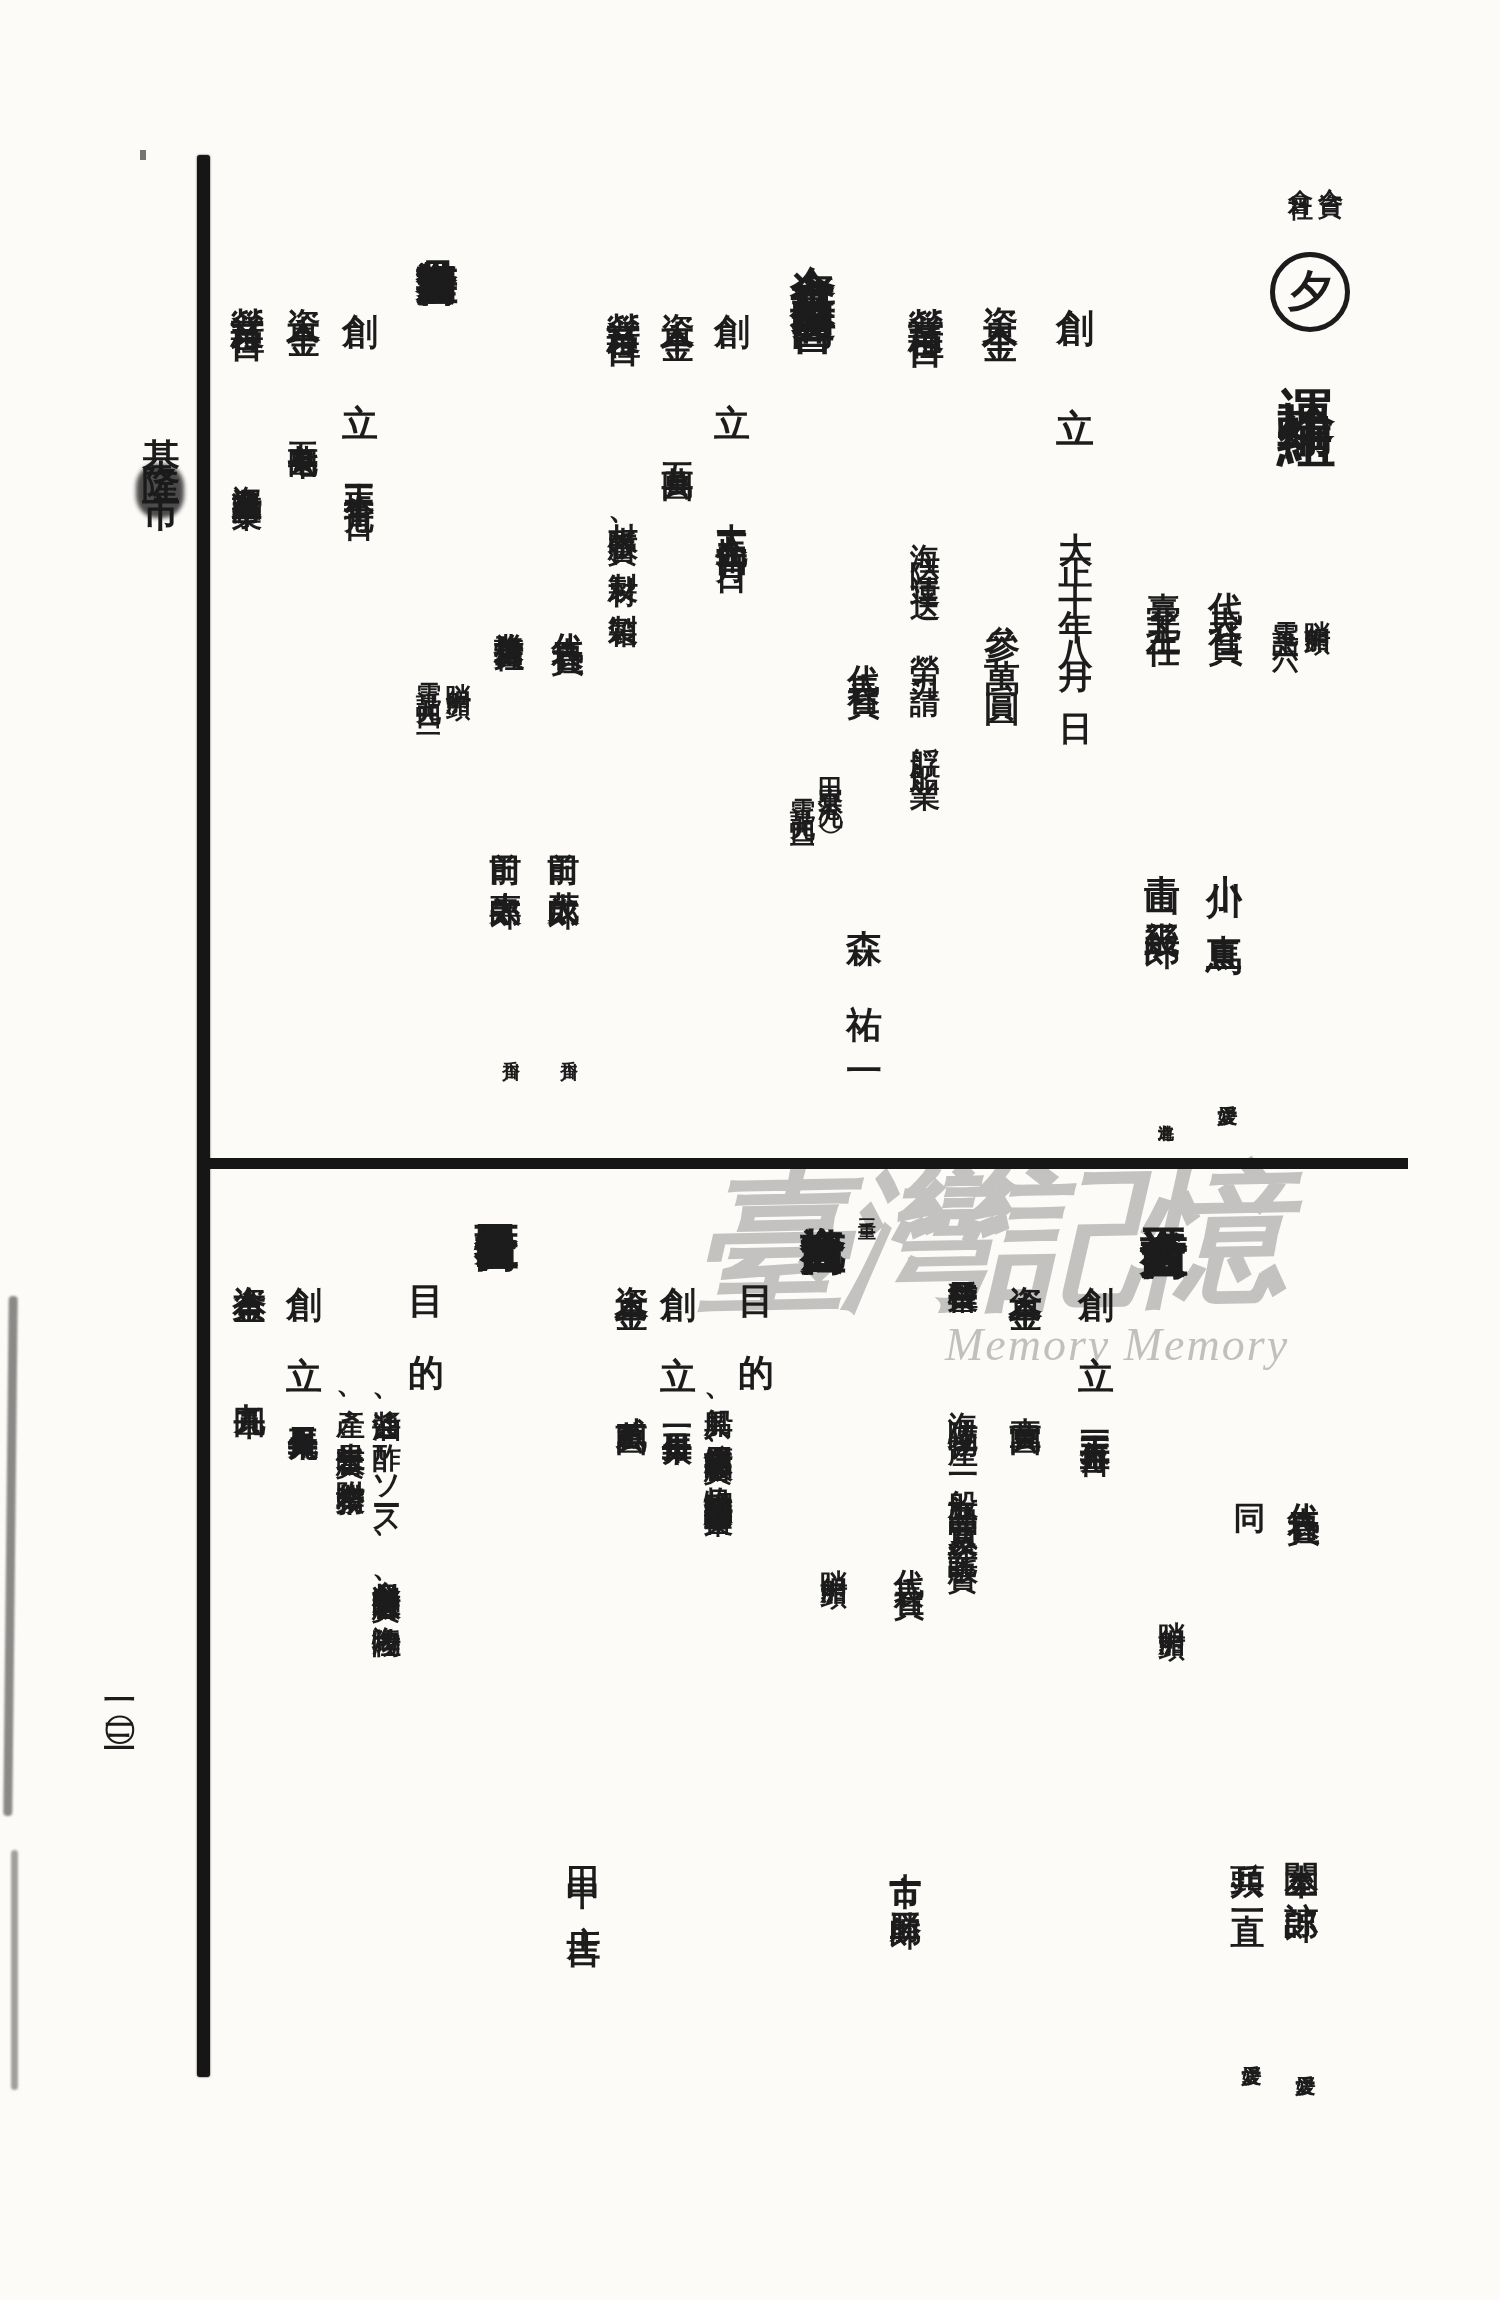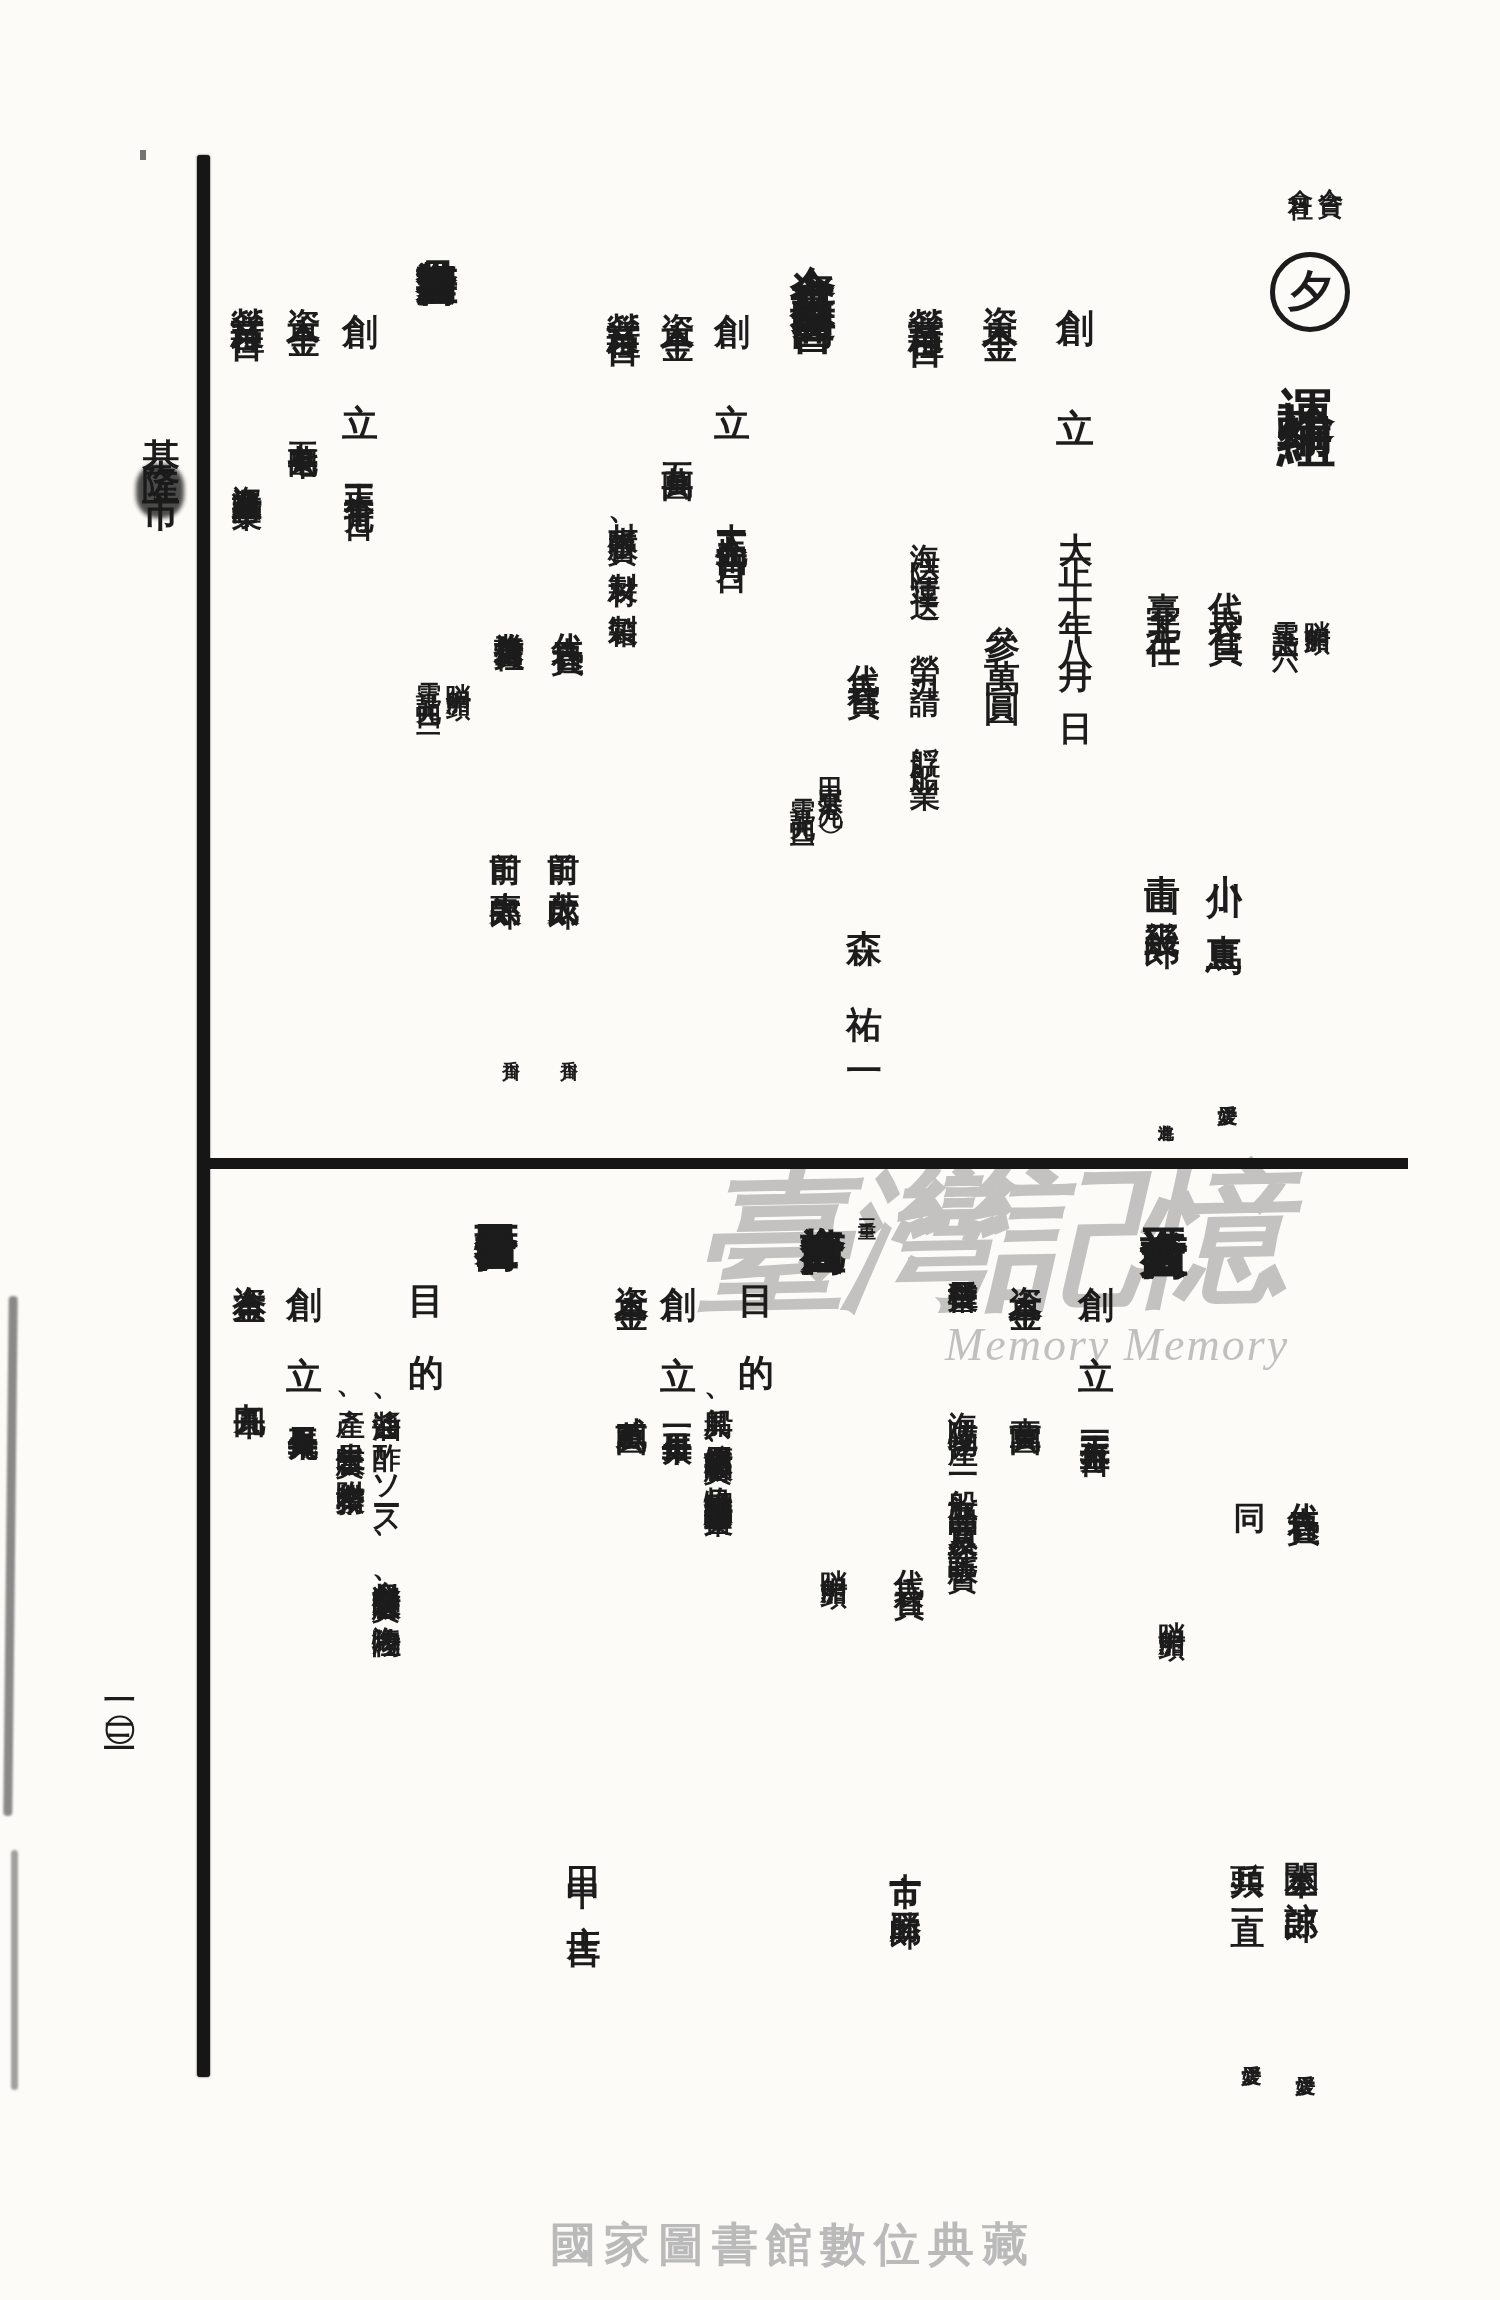--- a/index.html
+++ b/index.html
@@ -47,21 +47,20 @@
     border-radius:4px;filter:blur(1px);}
   #streak-3{left:140px;top:150px;width:6px;height:10px;opacity:.6;}
 </style>
 </head>
 <body>
 
 <div class="page">
 
   <div class="wm" id="wm-main">臺灣記憶</div>
   <div class="wm" id="wm-sub">Memory Memory</div>
-  <div class="wm" id="wm-footer">國家圖書館數位典藏</div>
 
   <div class="rule" id="rule-v"></div>
   <div class="rule" id="rule-h"></div>
 
   <div id="logo-circle">
     <span>夕</span>
   </div>
 
   <div class="artifact" id="smudge"></div>
   <div class="artifact" id="streak-1"></div>

